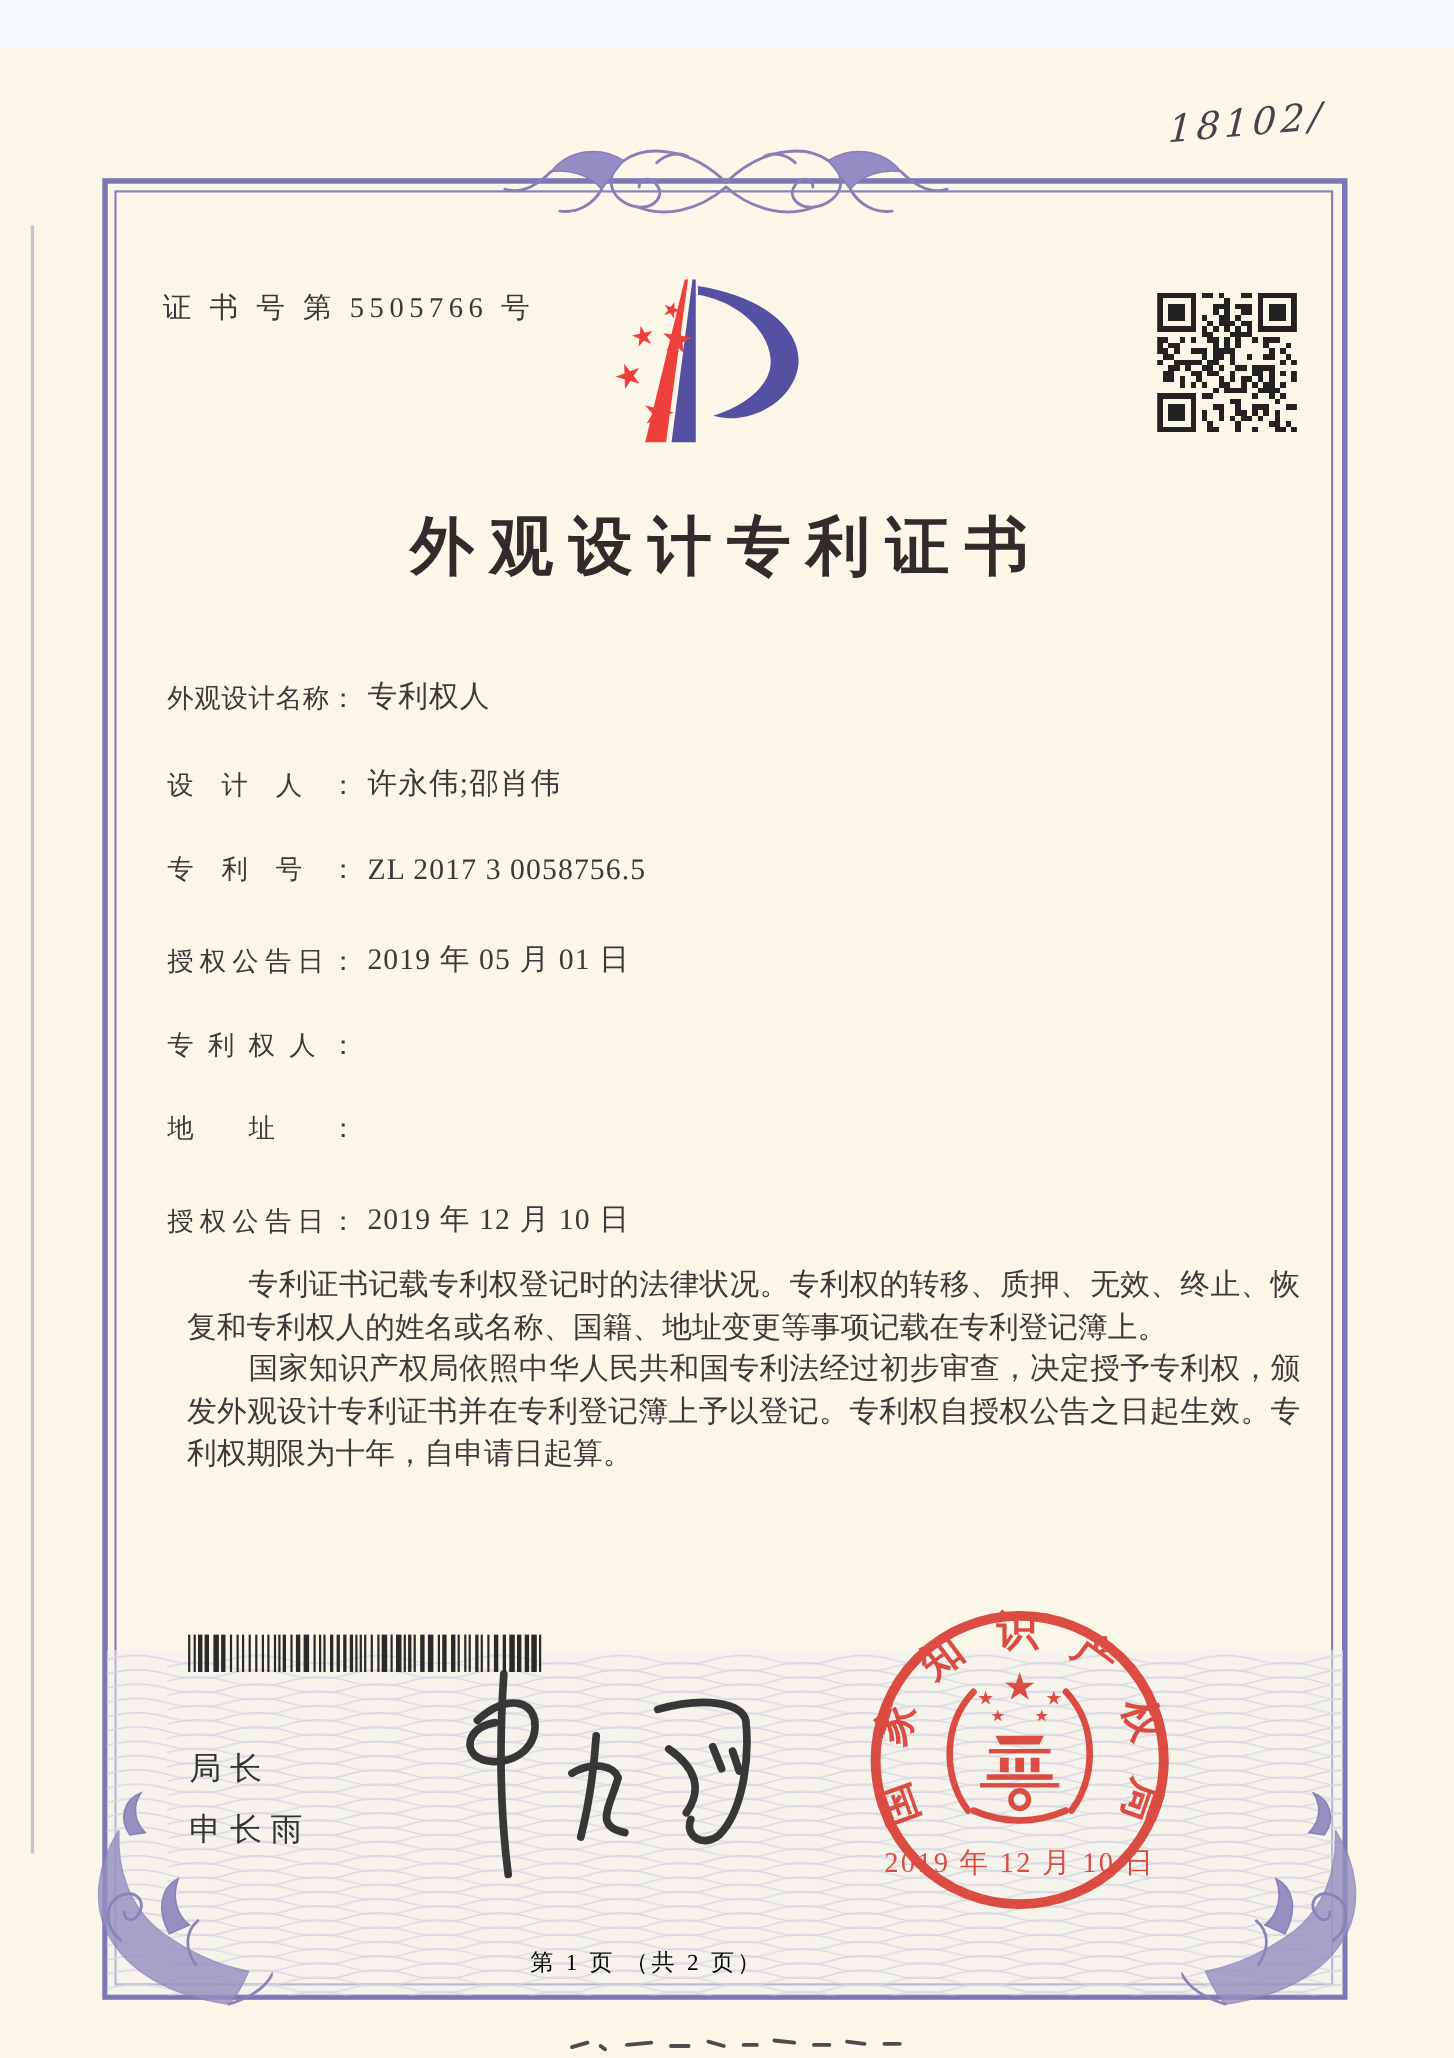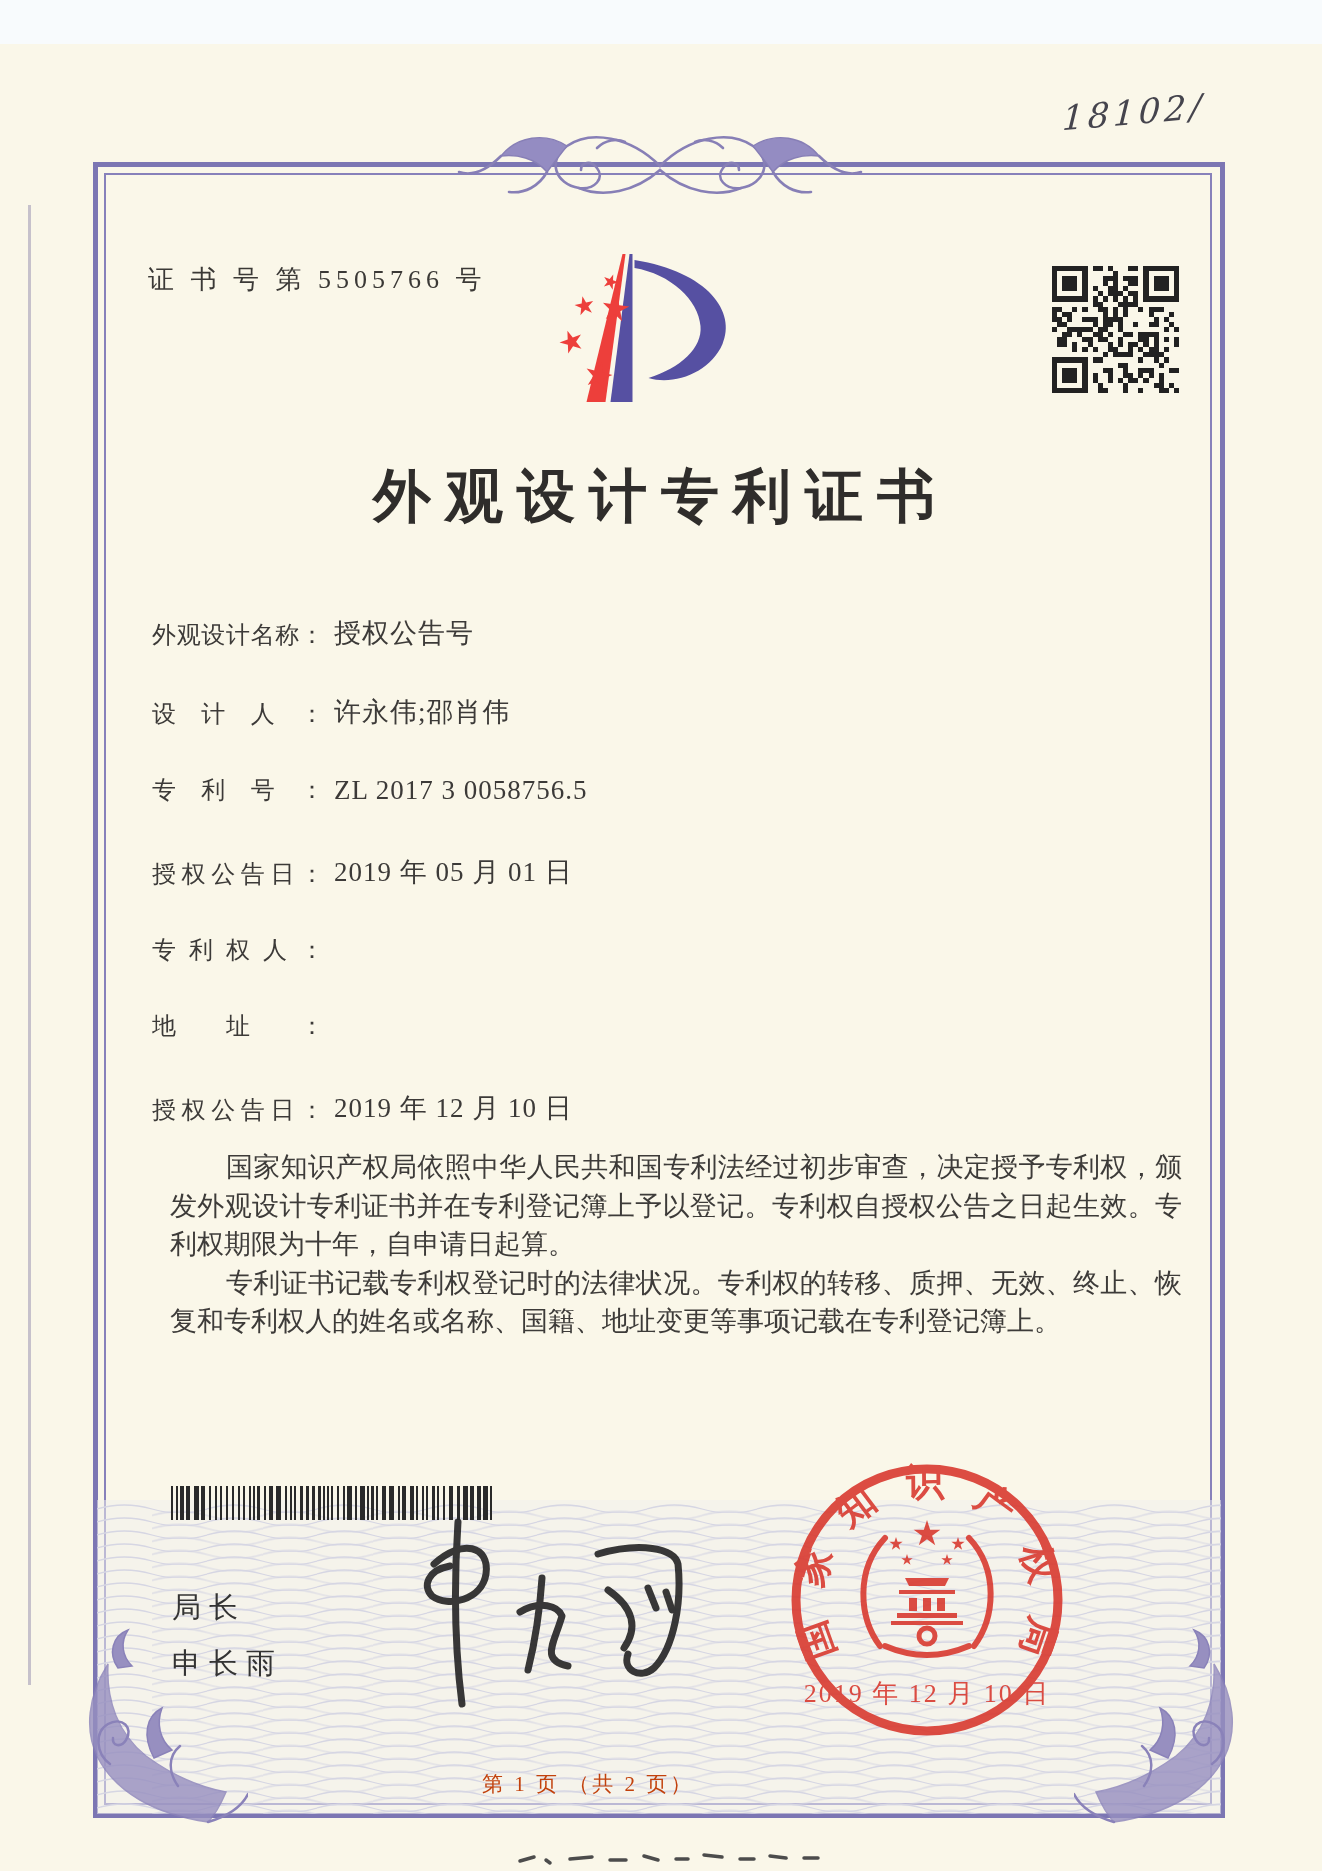--- a/index.html
+++ b/index.html
@@ -33,21 +33,21 @@
   .body-text p{margin:0;text-indent:56px;}
   
   .barcode{left:171px;top:1486px;width:338px;height:34px;display:flex;align-items:stretch;}
   .barcode i{display:block;background:#2a2a2a;height:100%;}
   
   .issuer-title{left:172px;top:1588px;font-size:29px;color:#333;letter-spacing:8px;}
   .issuer-name{left:172px;top:1644px;font-size:29px;color:#333;letter-spacing:8px;}
   .signature{left:382px;top:1512px;width:310px;height:205px;}
   
   .seal{left:777px;top:1450px;width:300px;height:300px;opacity:.9;}
-  .footer-line{left:482px;top:1770px;font-size:21px;color:#c2410c;letter-spacing:3px;}
+  .footer-line{left:482px;top:1770px;font-size:21px;color:#000000;letter-spacing:3px;}
   .waves{left:97px;top:1500px;width:1124px;height:314px;}
   .ornament-top{left:455px;top:118px;width:410px;height:100px;}
   .corner-l{left:58px;top:1616px;width:190px;height:212px;}
   .corner-r{left:1074px;top:1616px;width:190px;height:212px;transform:scaleX(-1);}
   .peek{left:512px;top:1846px;width:380px;height:22px;}
 </style>
 </head>
 <body>
 
 <div class="abs scan-band"></div>
@@ -387,21 +387,21 @@
       <rect x="21" y="24" width="1" height="1"></rect>
       <rect x="22" y="24" width="1" height="1"></rect>
       <rect x="24" y="24" width="1" height="1"></rect>
     </svg>
 </div>
 
 <div class="abs doc-title">外观设计专利证书</div>
 
 <div class="frow" style="top:615px">
   <span class="flabel">外观设计名称：</span>
-  <span class="fvalue">授权公告号</span>
+  <span class="fvalue">专利权人</span>
 </div>
 <div class="frow" style="top:694px">
   <span class="flabel">设计人：</span>
   <span class="fvalue">许永伟;邵肖伟</span>
 </div>
 <div class="frow" style="top:774px">
   <span class="flabel">专利号：</span>
   <span class="fvalue">ZL 2017 3 0058756.5</span>
 </div>
 <div class="frow" style="top:854px">
@@ -413,22 +413,22 @@
 </div>
 <div class="frow" style="top:1010px">
   <span class="flabel">地址：</span>
 </div>
 <div class="frow" style="top:1090px;width:1060px">
   <span class="flabel">授权公告日：</span>
   <span class="fvalue">2019 年 12 月 10 日</span>
 </div>
 
 <div class="abs body-text">
+  <p>专利证书记载专利权登记时的法律状况。专利权的转移、质押、无效、终止、恢复和专利权人的姓名或名称、国籍、地址变更等事项记载在专利登记簿上。</p>
   <p>国家知识产权局依照中华人民共和国专利法经过初步审查，决定授予专利权，颁发外观设计专利证书并在专利登记簿上予以登记。专利权自授权公告之日起生效。专利权期限为十年，自申请日起算。</p>
-  <p>专利证书记载专利权登记时的法律状况。专利权的转移、质押、无效、终止、恢复和专利权人的姓名或名称、国籍、地址变更等事项记载在专利登记簿上。</p>
 </div>
 
 <svg class="abs waves" viewBox="0 0 1124 314">
   <defs>
     <pattern id="wv" width="110" height="13" patternUnits="userSpaceOnUse">
       <path d="M0,9 Q27,1 55,9 T110,9" fill="none" stroke="#d6d6e3" stroke-width="1.3"></path>
     </pattern>
   </defs>
   <rect width="1124" height="314" fill="#f0f0ee" opacity="0.5"></rect>
   <rect width="1124" height="314" fill="url(#wv)"></rect>

